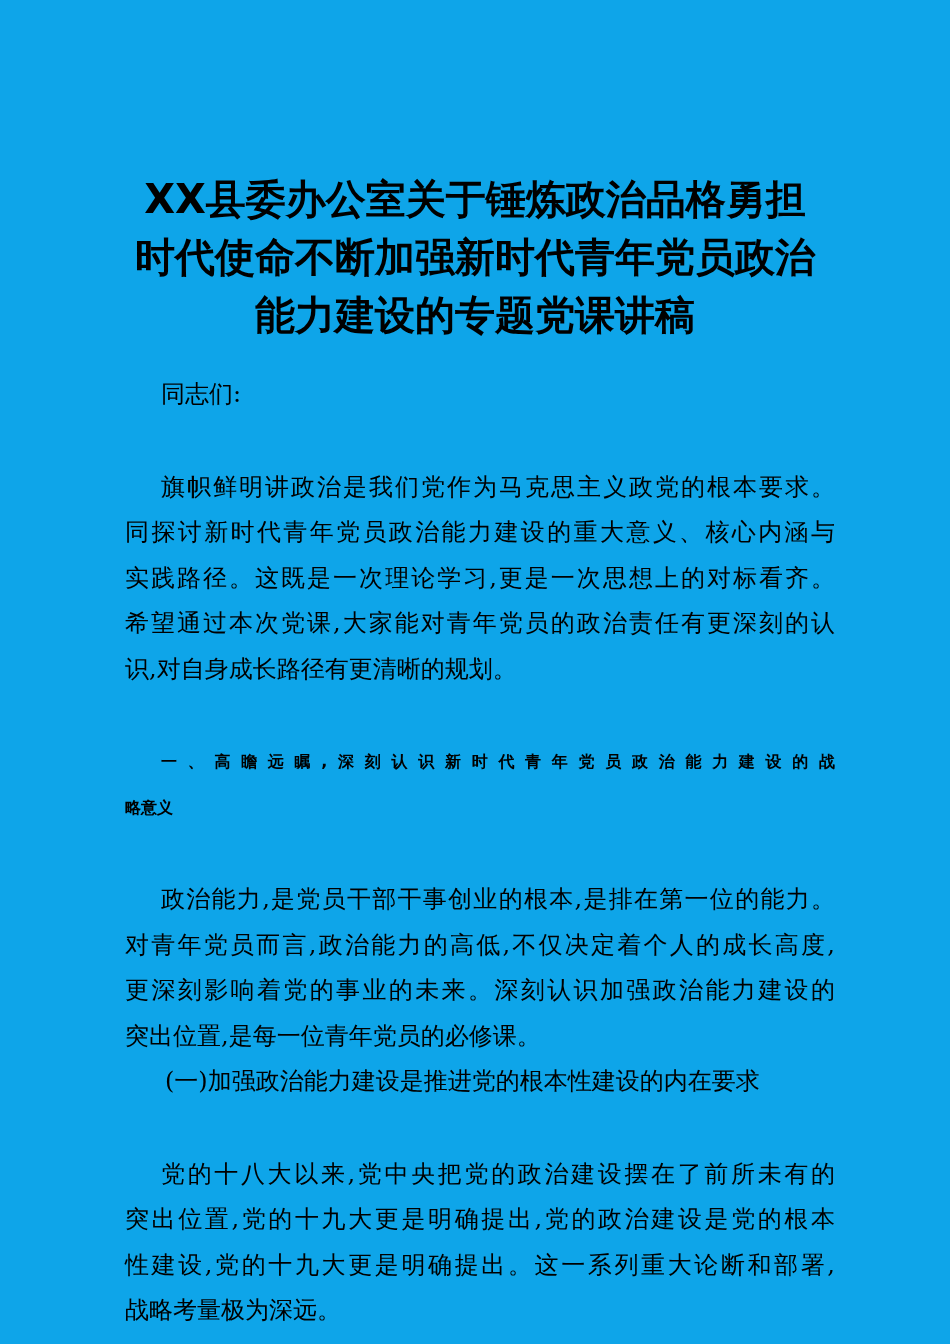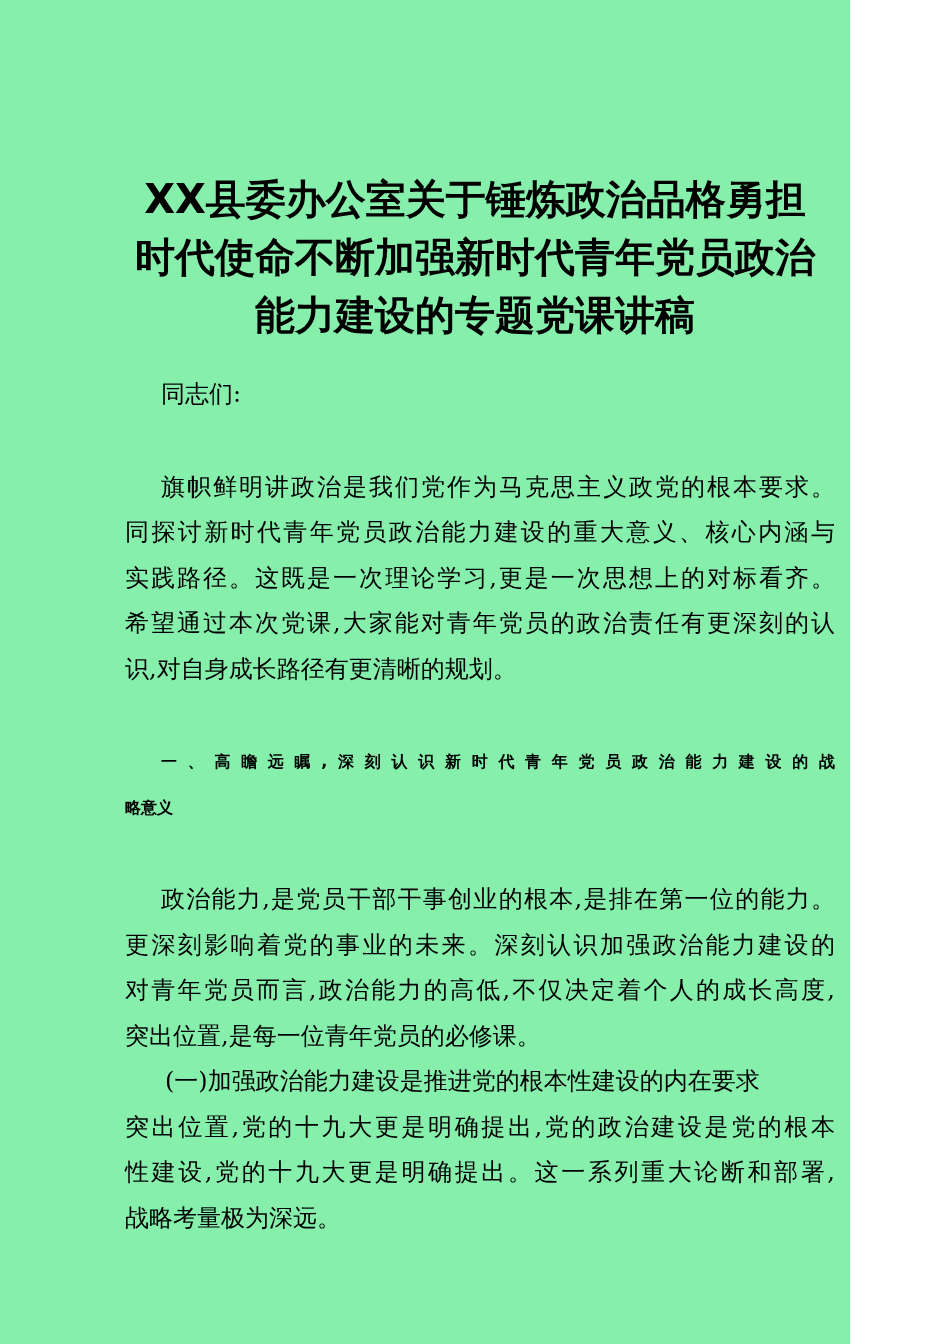--- a/index.html
+++ b/index.html
@@ -11,23 +11,23 @@
       width: 950px;
       height: 1344px;
       position: relative;
       overflow: hidden;
       color: #000000;
       font-family: "DejaVu Serif", "Liberation Serif", serif;
     }
     .page {
       position: absolute;
       left: 0; top: 0;
-      width: 850px;
+      width: 950px;
       height: 1344px;
-      background: #86efac;
+      background: #0ea5e9;
     }
     .title {
       position: absolute;
       left: 110px;
       top: 170px;
       width: 730px;
       text-align: center;
       font-family: "DejaVu Sans", "Liberation Sans", sans-serif;
       font-weight: bold;
       font-size: 40px;
@@ -97,27 +97,28 @@
       <span class="line last">识,对自身成长路径有更清晰的规划。</span>
     </div>
 
     <div>
       <span class="line heading indent">一、高瞻远瞩,深刻认识新时代青年党员政治能力建设的战</span>
       <span class="line heading last">略意义</span>
     </div>
 
     <div>
       <span class="line indent">政治能力,是党员干部干事创业的根本,是排在第一位的能力。</span>
+      <span class="line">对青年党员而言,政治能力的高低,不仅决定着个人的成长高度,</span>
       <span class="line">更深刻影响着党的事业的未来。深刻认识加强政治能力建设的</span>
-      <span class="line">对青年党员而言,政治能力的高低,不仅决定着个人的成长高度,</span>
       <span class="line last">突出位置,是每一位青年党员的必修课。</span>
     </div>
 
     <span class="line subheading">(一)加强政治能力建设是推进党的根本性建设的内在要求</span>
 
     <div>
+      <span class="line indent">党的十八大以来,党中央把党的政治建设摆在了前所未有的</span>
       <span class="line">突出位置,党的十九大更是明确提出,党的政治建设是党的根本</span>
       <span class="line">性建设,党的十九大更是明确提出。这一系列重大论断和部署,</span>
       <span class="line last">战略考量极为深远。</span>
     </div>
   </div>
 
 </div>
 
 </body></html>

